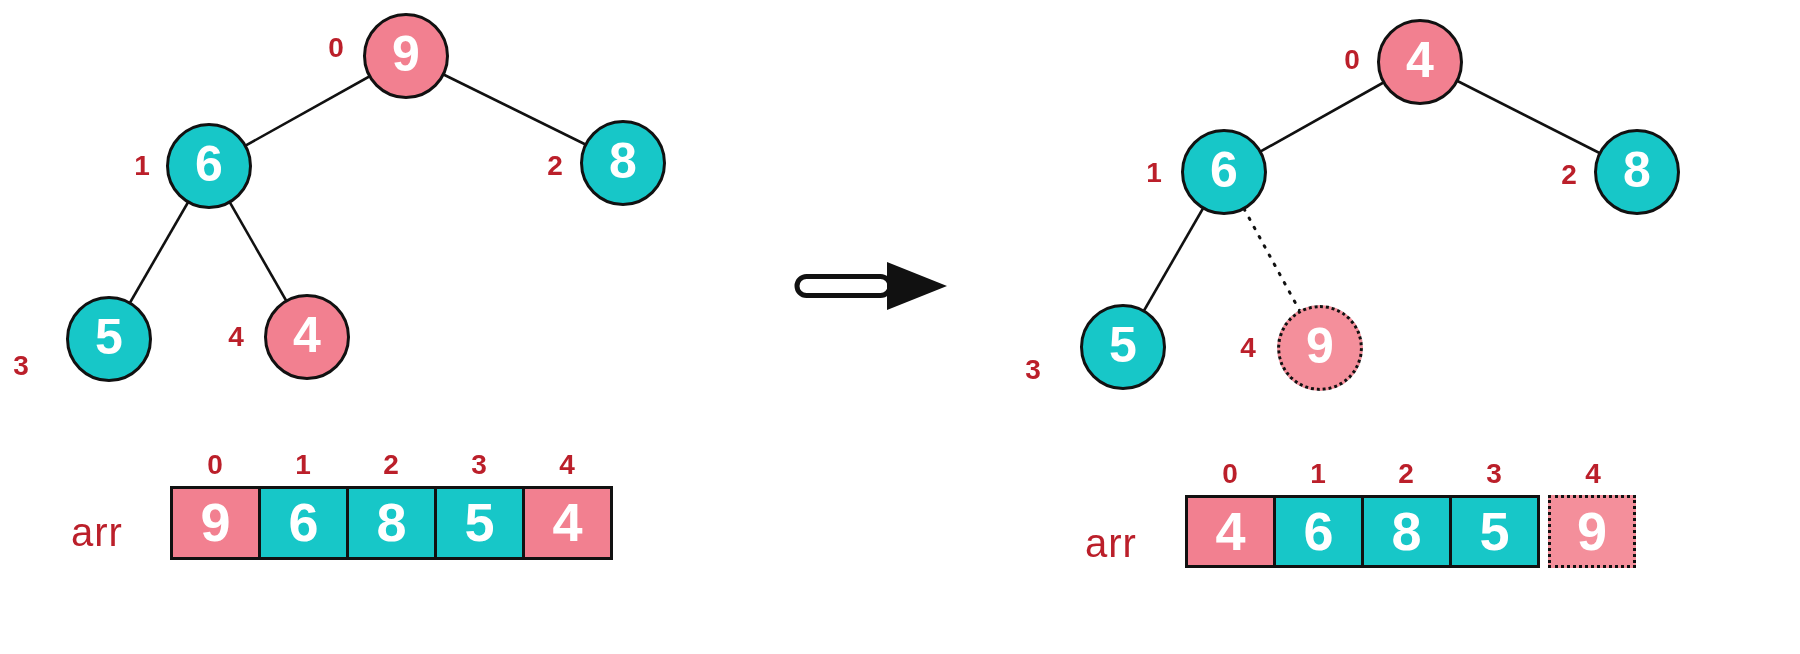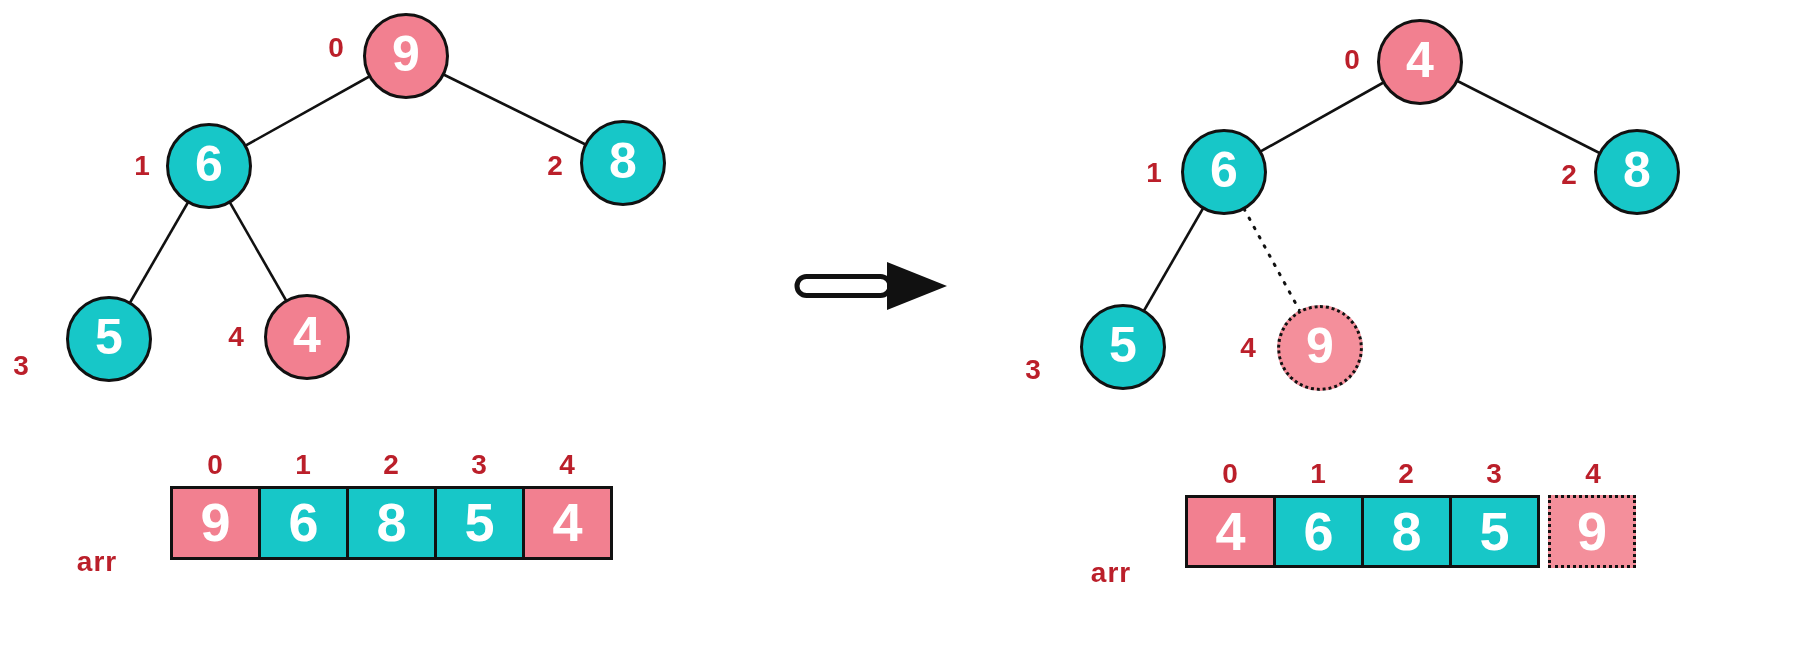--- a/index.html
+++ b/index.html
@@ -24,22 +24,22 @@
     position:absolute;border:3px solid #111;box-sizing:border-box;
     display:flex;align-items:center;justify-content:center;
     color:#fff;font-size:54px;font-weight:700;line-height:1;padding-bottom:2px;
   }
   .array-cell.dotted{border:3px dotted #111;}
   .cell-index{
     position:absolute;color:var(--red);font-size:28px;font-weight:700;line-height:1;
     transform:translate(-50%,-50%);
   }
   .arr-label{
-    position:absolute;color:var(--red);font-size:28px;font-weight:700;line-height:1;
-    transform:translate(-50%,-50%);letter-spacing:1px;margin-top:30px;
+    position:absolute;color:var(--red);font-size:40px;font-weight:400;line-height:1;
+    transform:translate(-50%,-50%);letter-spacing:1px;
   }
 </style>
 </head>
 <body>
 
 <div id="canvas" style="--red: #BB1F2A;">
   <svg id="edges-svg" xmlns="http://www.w3.org/2000/svg">
     <g id="edge-group">
         <line x1="406" y1="56" x2="209" y2="166" stroke="#111111" stroke-width="2.6"></line>
         <line x1="406" y1="56" x2="623" y2="163" stroke="#111111" stroke-width="2.6"></line>

